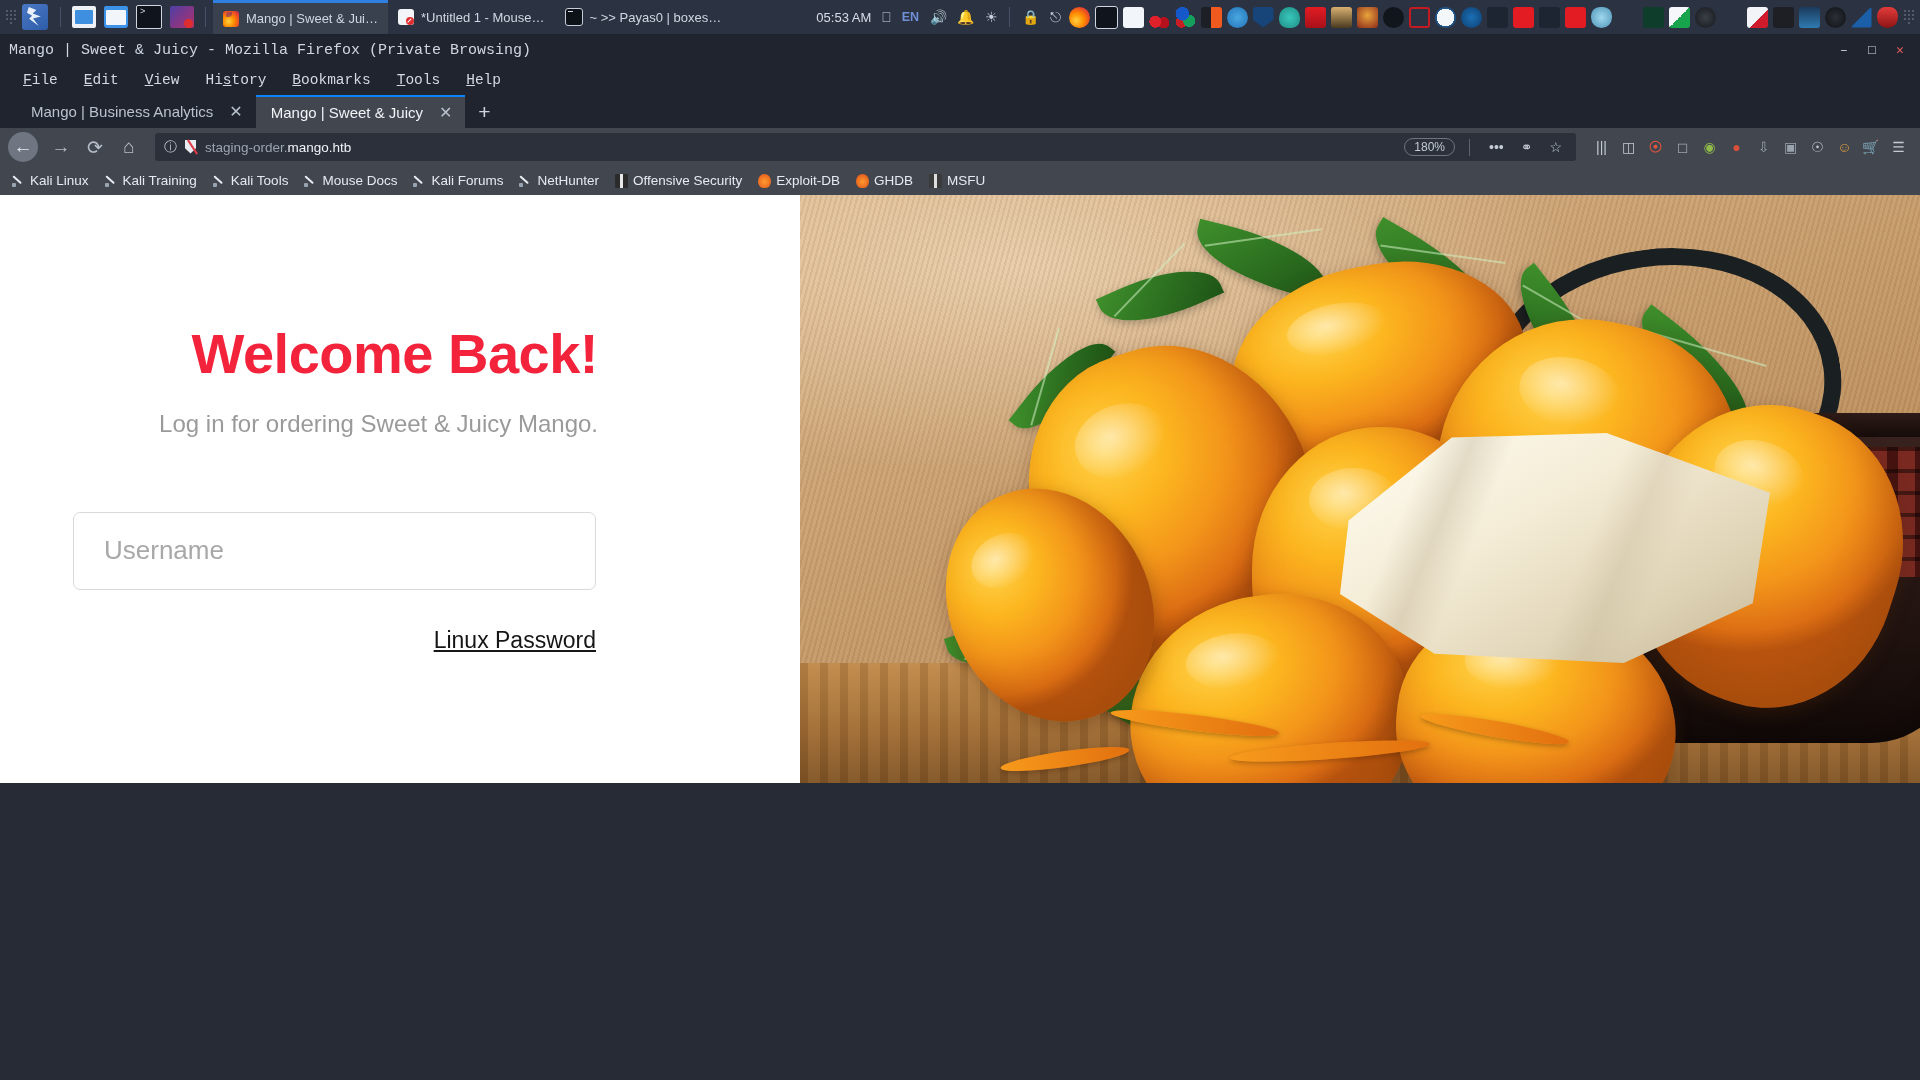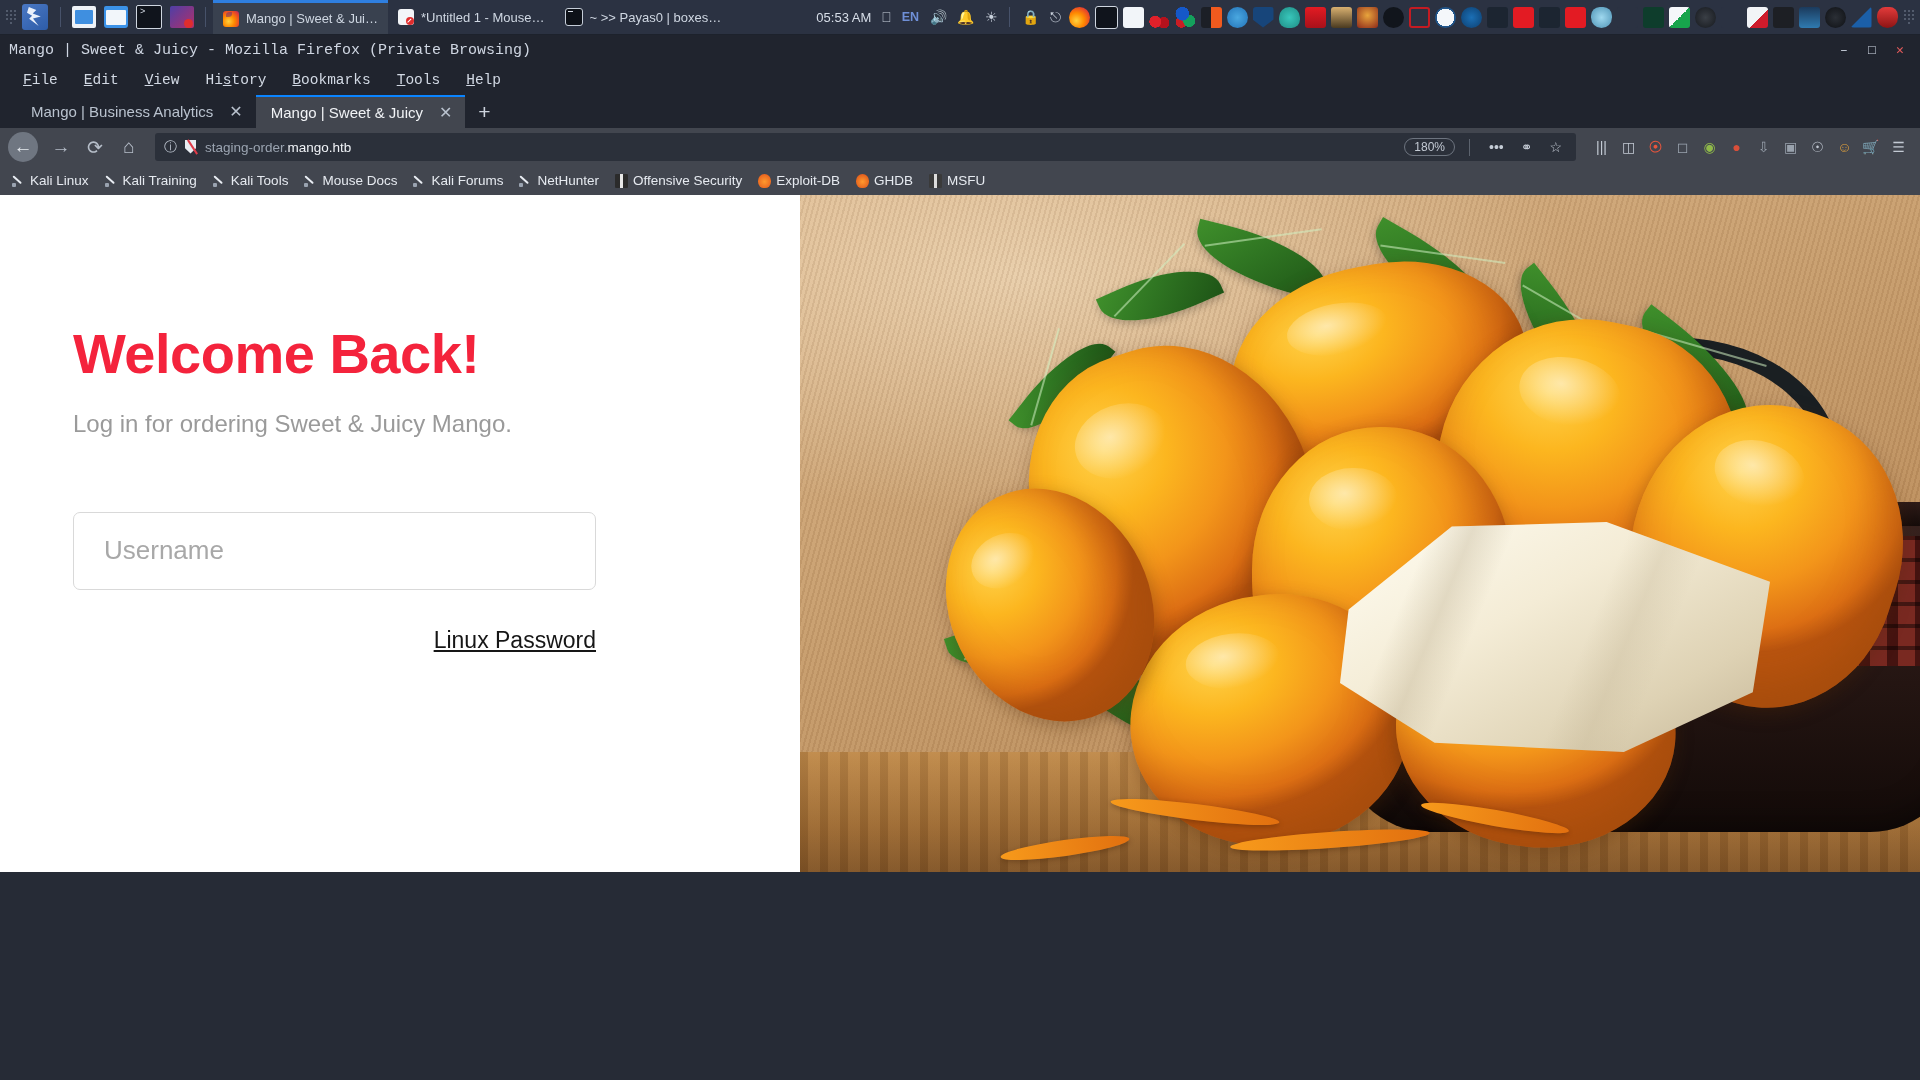--- a/index.html
+++ b/index.html
@@ -2,21 +2,21 @@
 <html><head>
 <meta charset="utf-8">
 <title>Mango | Sweet &amp; Juicy — Mozilla Firefox (Private Browsing)</title>
 <style>
   html,body{margin:0;padding:0;}
   body{
     width:1920px;height:1080px;overflow:hidden;
     font-family:"Liberation Sans",sans-serif;
     background:#262b36;
   }
-  .screen{position:relative;width:1920px;height:872px;display:flex;flex-direction:column;}
+  .screen{position:relative;width:1920px;height:783px;display:flex;flex-direction:column;}
 
   
   .taskbar{
     height:34px;min-height:34px;background:#2b3242;display:flex;align-items:center;
     color:#c9d1dc;font-size:12.5px;border-bottom:1px solid #1d222c;
     position:relative;
   }
   .tb-left{display:flex;align-items:center;gap:0;padding-left:2px;}
   .tb-grip{width:12px;height:22px;display:flex;flex-wrap:wrap;align-content:center;
     justify-content:center;gap:2px;opacity:.55;margin:0 3px;}
@@ -52,21 +52,21 @@
   .task-label{overflow:hidden;text-overflow:ellipsis;}
 
   .tb-right{display:flex;align-items:center;margin-left:auto;padding-right:2px;gap:0;}
   .tray-item{display:flex;align-items:center;justify-content:center;height:34px;padding:0 5px;color:#c9d1dc;}
   .clock{font-size:13px;color:#d7dee8;padding:0 6px;}
   .kb-lang{font-size:12.5px;font-weight:bold;color:#6f8fd6;padding:0 6px;}
   .tray-glyph{font-size:14px;line-height:1;color:#c9d1dc;}
   .mini-ico{width:21px;height:21px;margin:0 2.5px;border-radius:3px;position:relative;flex:0 0 auto;}
 
   
-  .ffwin{flex:1;display:flex;flex-direction:column;background:#000000;min-height:0;}
+  .ffwin{flex:1;display:flex;flex-direction:column;background:#000000;min-height:0;text-align:right;}
   .ff-title{
     height:30px;min-height:30px;display:flex;align-items:center;
     background:#20242e;color:#cfd6e2;
     font-family:"Liberation Mono","DejaVu Sans Mono",monospace;font-size:15px;padding-left:9px;
     position:relative;
   }
   .win-btns{margin-left:auto;display:flex;align-items:center;gap:0;padding-right:6px;}
   .win-btn{width:28px;height:28px;display:flex;align-items:center;justify-content:center;color:#cfd6e2;font-size:13px;}
   .win-btn.close{color:#e05a5a;}
 

